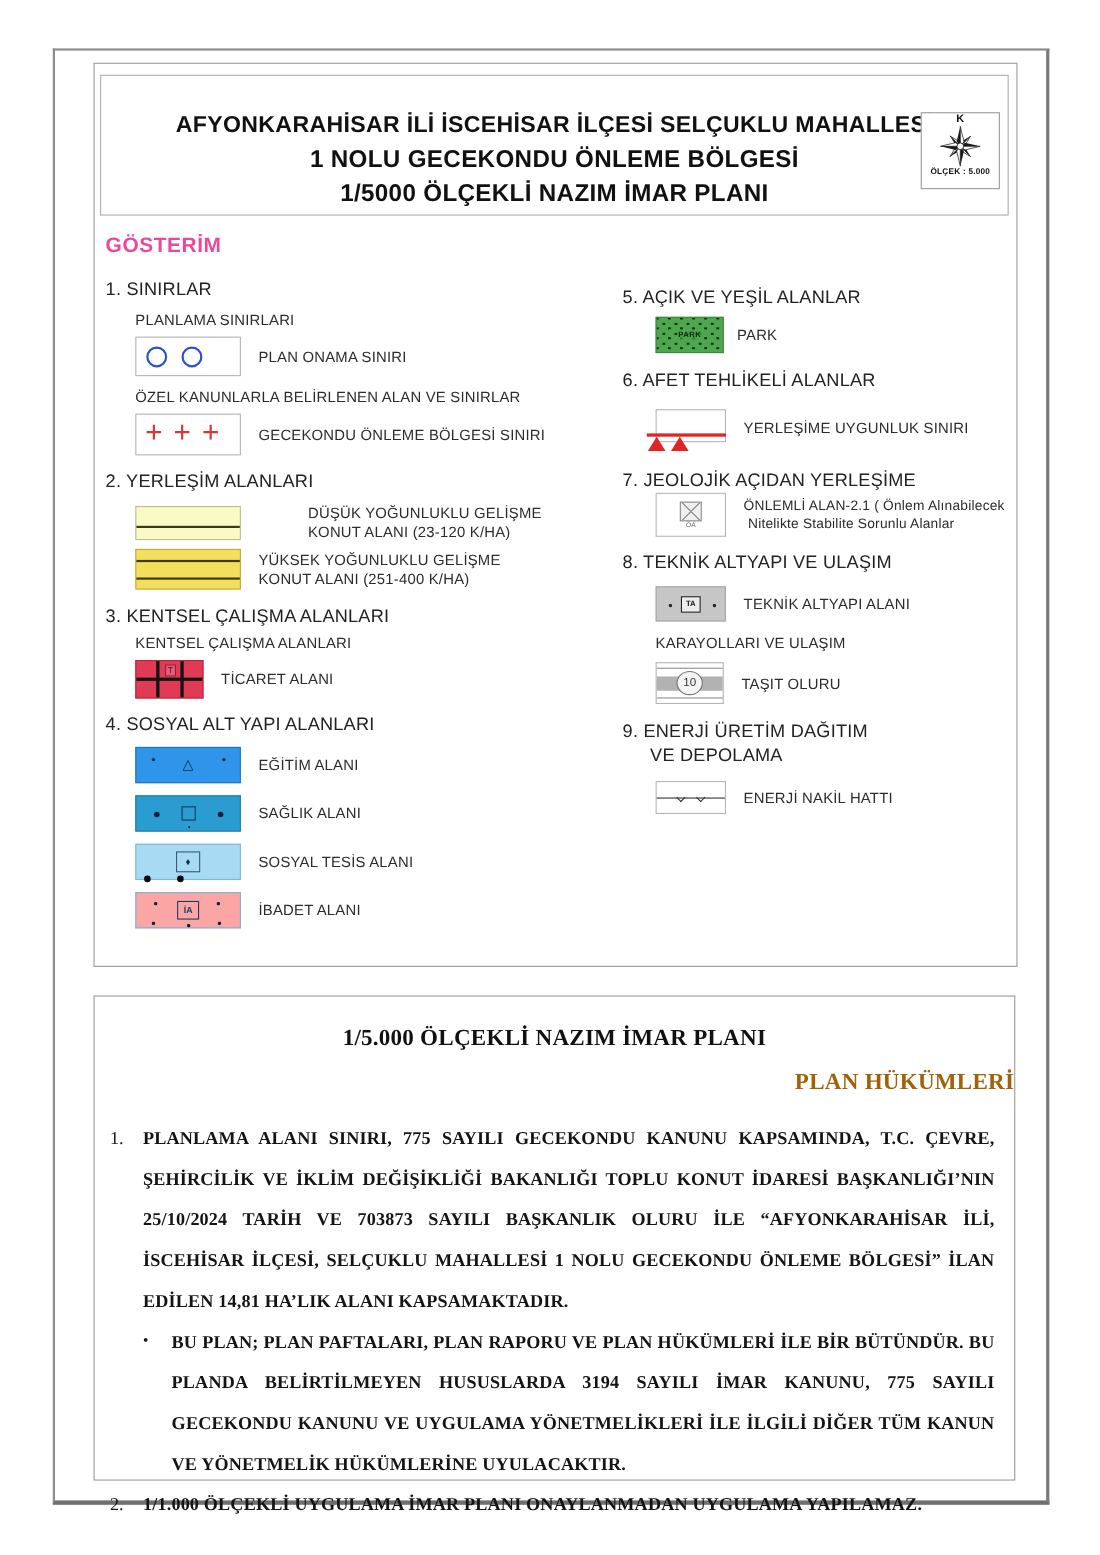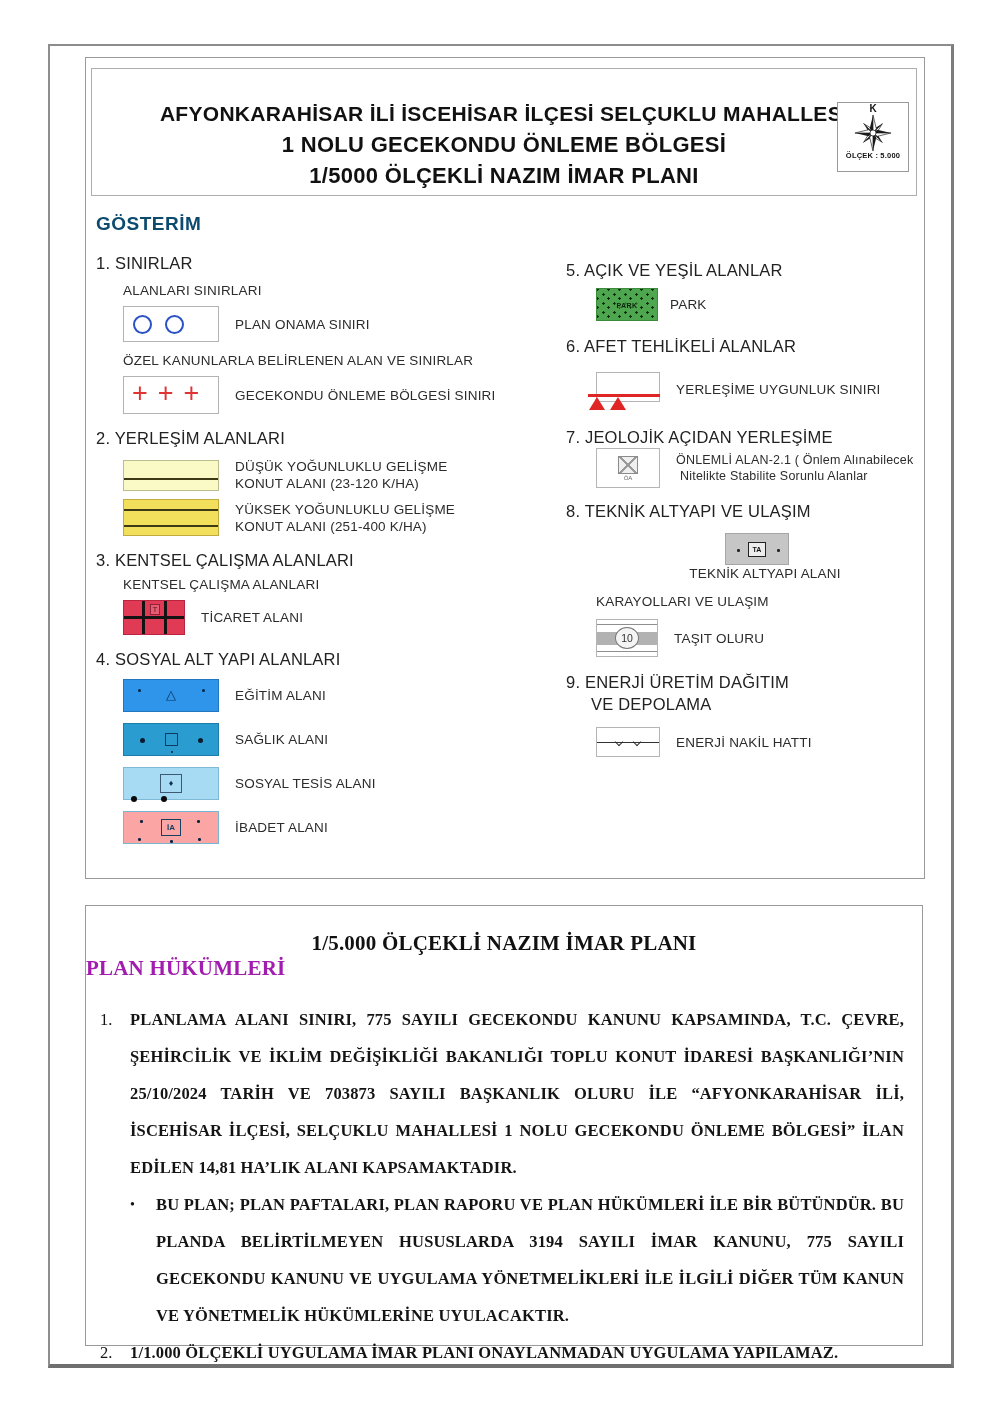--- a/index.html
+++ b/index.html
@@ -20,21 +20,21 @@
     box-sizing:border-box;text-align:center;padding-top:29px;
   }
   .title-l1{font-weight:bold;font-size:21px;line-height:31px;letter-spacing:0.3px;color:#111;}
   .title-l2,.title-l3{font-weight:bold;font-size:22px;line-height:31px;letter-spacing:0.3px;color:#111;}
   .compass-box{
     position:absolute;right:7px;top:33px;width:72px;height:70px;border:1px solid #9a9a9a;background:#fff;
     display:flex;flex-direction:column;align-items:center;justify-content:flex-start;padding-top:1px;box-sizing:border-box;
   }
   .compass-k{font-size:10px;font-weight:bold;line-height:10px;color:#111;}
   .compass-scale{font-size:7.5px;font-weight:bold;color:#111;letter-spacing:0.2px;margin-top:-1px;}
-  .legend-header{position:absolute;left:10px;top:155px;font-size:19px;font-weight:bold;letter-spacing:0.5px;color:#0c4a6e;}
+  .legend-header{position:absolute;left:10px;top:155px;font-size:19px;font-weight:bold;letter-spacing:0.5px;color:#ec4899;}
   .col-left{position:absolute;left:10px;top:196px;width:452px;}
   .col-right{position:absolute;left:480px;top:203px;width:352px;}
   .sec-title{font-size:16.5px;color:#222;margin-bottom:10px;letter-spacing:0.2px;}
   .sub-label{font-size:13.5px;color:#2c2c2c;margin-left:27px;margin-bottom:8px;letter-spacing:0.2px;}
   .leg-row{display:flex;align-items:center;margin-left:27px;margin-bottom:11px;}
   .leg-row .lab{font-size:13.5px;color:#2c2c2c;margin-left:16px;letter-spacing:0.2px;line-height:17px;}
   .leg-row .lab.small{font-size:12.5px;line-height:16px;}
   .col-right .leg-row{margin-left:30px;}
   
   .sym{position:relative;flex:none;box-sizing:border-box;}
@@ -84,21 +84,21 @@
   .road .l2{position:absolute;left:0;right:0;bottom:4px;height:1px;background:#8f8f8f;}
   .road .band{position:absolute;left:0;right:0;top:12px;height:13px;background:#b2b2b2;}
   .road .circ10{position:absolute;left:50%;top:50%;transform:translate(-50%,-50%);width:24px;height:22px;border:1.5px solid #777;border-radius:50%;background:#f4f4f4;display:flex;align-items:center;justify-content:center;font-size:10.5px;color:#333;box-sizing:border-box;}
   .energy{width:64px;height:30px;background:#fff;border:1px solid #b5b5b5;}
   .energy .line{position:absolute;left:0;right:0;top:14px;height:1px;background:#333;}
   .energy .tick{position:absolute;top:11px;width:5px;height:5px;border-left:1px solid #333;border-bottom:1px solid #333;transform:rotate(-45deg);}
   .energy .k1{left:19px;} .energy .k2{left:37px;}
   
   .notes-panel{position:absolute;left:85px;top:905px;width:838px;height:441px;border:1px solid #9a9a9a;font-family:"Liberation Serif",serif;box-sizing:border-box;}
   .notes-t1{text-align:center;margin-top:25px;font-size:21px;font-weight:bold;color:#111;letter-spacing:0.2px;}
-  .notes-t2{text-align:left;font-size:21px;font-weight:bold;color:#a21caf;letter-spacing:0.2px;}
+  .notes-t2{text-align:right;margin-top:15px;font-size:21px;font-weight:bold;color:#a16207;letter-spacing:0.2px;}
   .notes-list{margin:20px 18px 0 14px;}
   .note-item{display:flex;font-size:16.5px;line-height:37px;color:#141414;}
   .note-num{width:30px;flex:none;}
   .note-text{flex:1;text-align:justify;letter-spacing:0.15px;font-weight:bold;}
   .bullet-item{margin-left:30px;}
   .bullet-item .note-num{width:26px;font-size:14px;}
 </style>
 </head>
 <body>
 
@@ -152,40 +152,40 @@
       </svg>
       <div class="compass-scale">ÖLÇEK : 5.000</div>
     </div>
   </div>
 
   <div class="legend-header">GÖSTERİM</div>
 
   <div class="col-left">
 
     <div class="sec-title">1. SINIRLAR</div>
-    <div class="sub-label">ALANLARI SINIRLARI</div>
+    <div class="sub-label">PLANLAMA SINIRLARI</div>
     <div class="leg-row">
       <div class="sym onama">
         <div class="circ"></div>
         <div class="circ"></div>
       </div>
       <div class="lab">PLAN ONAMA SINIRI</div>
     </div>
     <div class="sub-label" style="margin-top:4px;">ÖZEL KANUNLARLA BELİRLENEN ALAN VE SINIRLAR</div>
     <div class="leg-row" style="margin-bottom:15px;">
       <div class="sym crossbox">
         <span>+</span>
         <span>+</span>
         <span>+</span>
       </div>
       <div class="lab">GECEKONDU ÖNLEME BÖLGESİ SINIRI</div>
     </div>
 
     <div class="sec-title" style="margin-top:8px;">2. YERLEŞİM ALANLARI</div>
-    <div class="leg-row" style="margin-bottom:7px;">
+    <div class="leg-row" style="margin-bottom:7px;gap:45px;">
       <div class="sym y1">
           <div class="ln"></div>
         </div>
       <div class="lab">
         <div>DÜŞÜK YOĞUNLUKLU GELİŞME</div>
         <div>KONUT ALANI (23-120 K/HA)</div>
       </div>
     </div>
     <div class="leg-row" style="margin-bottom:15px;">
       <div class="sym y2">
@@ -280,21 +280,21 @@
         <div class="jeo-sq"></div>
         <div class="jeo-sub">ÖA</div>
       </div>
       <div class="lab small">
         <div>ÖNLEMLİ ALAN-2.1 ( Önlem Alınabilecek</div>
         <div style="margin-left:4px;">Nitelikte Stabilite Sorunlu Alanlar</div>
       </div>
     </div>
 
     <div class="sec-title" style="margin-top:6px;margin-bottom:12px;">8. TEKNİK ALTYAPI VE ULAŞIM</div>
-    <div class="leg-row" style="margin-bottom:12px;flex-direction:column;">
+    <div class="leg-row" style="margin-bottom:12px;">
       <div class="sym teknik">
         <div class="tk-dot" style="left:11px;"></div>
         <div class="tk-box">
             <span>TA</span>
           </div>
         <div class="tk-dot" style="left:51px;"></div>
       </div>
       <div class="lab">TEKNİK ALTYAPI ALANI</div>
     </div>
     <div class="sub-label" style="margin-left:30px;margin-top:4px;margin-bottom:10px;">KARAYOLLARI VE ULAŞIM</div>

